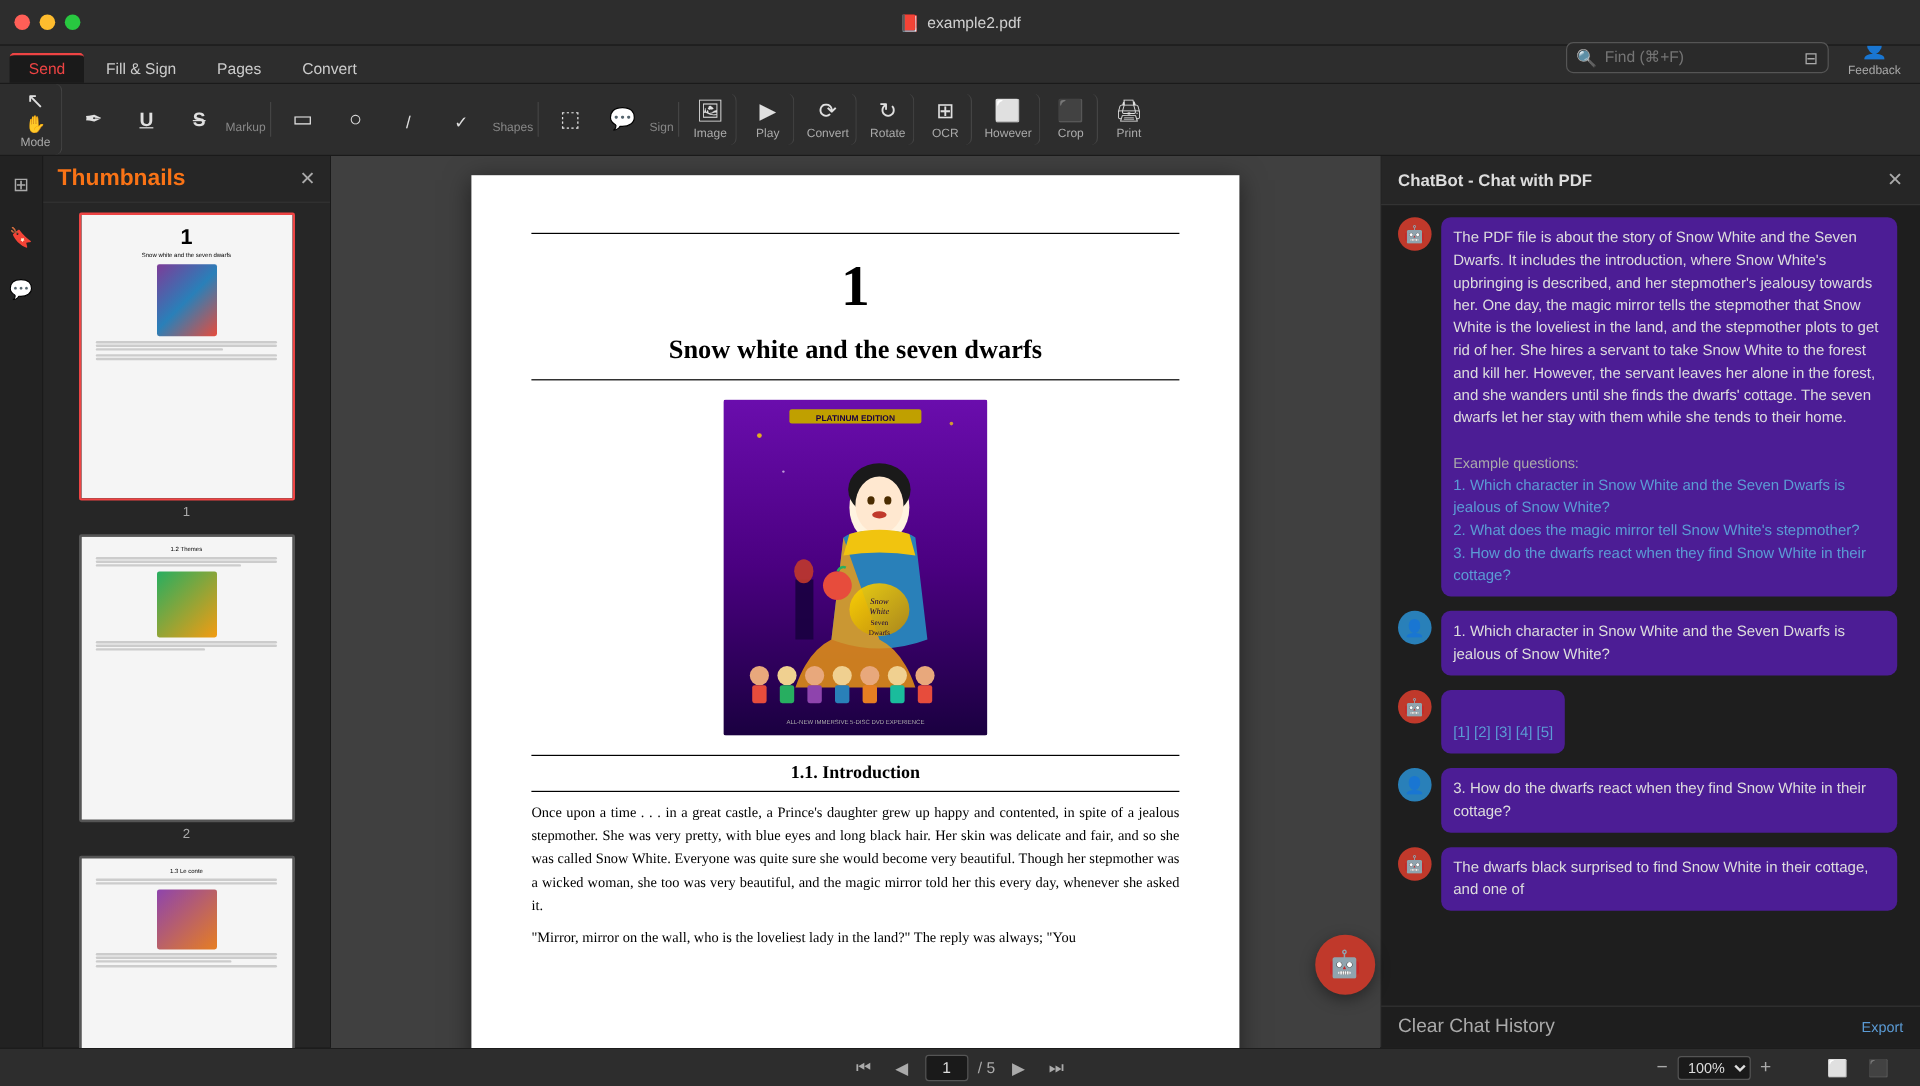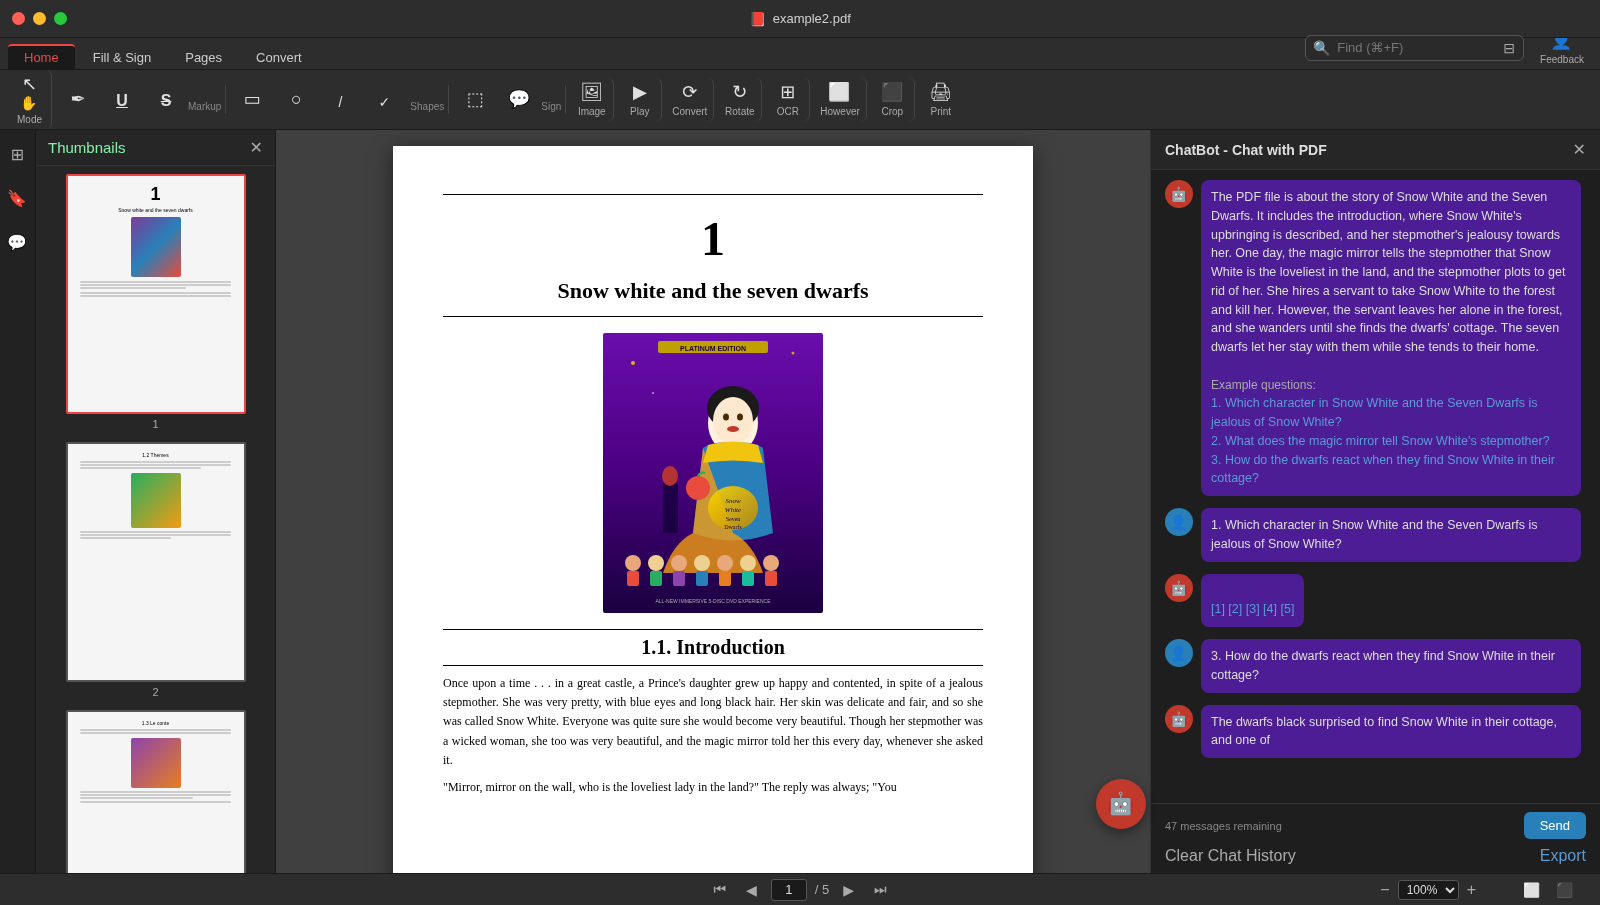--- a/index.html
+++ b/index.html
@@ -110,23 +110,23 @@
       flex-shrink: 0;
     }
     .sidebar-header {
       display: flex;
       align-items: center;
       justify-content: space-between;
       padding: 8px 12px;
       border-bottom: 1px solid #333;
     }
     .sidebar-title {
-      font-size: 15px;
-      color: #86efac;
-      font-weight: 400;
+      font-size: 19px;
+      color: #f97316;
+      font-weight: 700;
     }
     .sidebar-close {
       color: #aaa;
       cursor: pointer;
       font-size: 16px;
     }
     .sidebar-icon-btn {
       width: 32px; height: 32px;
       display: flex; align-items: center; justify-content: center;
       color: #aaa;
@@ -238,21 +238,21 @@
     .pdf-chapter-title {
       font-size: 22px;
       font-weight: bold;
       text-align: center;
       color: #000;
       margin: 12px 0 16px 0;
       border-bottom: 1.5px solid #000;
       padding-bottom: 12px;
     }
     .pdf-section-title {
-      font-size: 20px;
+      font-size: 15px;
       font-weight: bold;
       text-align: center;
       color: #000;
       margin: 16px 0 8px 0;
       border-top: 1.5px solid #000;
       border-bottom: 1.5px solid #000;
       padding: 6px 0;
     }
     .pdf-body-text {
       font-size: 12px;
@@ -424,21 +424,21 @@
       align-items: center;
     }
     .chat-clear-btn {
       font-size: 16px;
       color: #aaa;
       cursor: pointer;
       background: none;
       border: none;
     }
     .chat-export-btn {
-      font-size: 16px;
+      font-size: 12px;
       color: #5b9bd5;
       cursor: pointer;
       background: none;
       border: none;
     }
 
     
     .fab-btn {
       position: absolute;
       bottom: 48px;
@@ -503,21 +503,21 @@
     <div class="traffic-light tl-yellow"></div>
     <div class="traffic-light tl-green"></div>
   </div>
   <div class="title-bar-text">
     <span class="pdf-icon">📕</span>
     <span>example2.pdf</span>
   </div>
 </div>
 
 <div class="tab-row">
-  <div class="tab-item active">Home</div>
+  <div class="tab-item active">Send</div>
   <div class="tab-item">Fill &amp; Sign</div>
   <div class="tab-item">Pages</div>
   <div class="tab-item">Convert</div>
 
   <div style="margin-left:auto; display:flex; align-items:center; gap:8px;">
     <div class="find-bar" style="position:static;">
       <span class="find-icon">🔍</span>
       <input class="find-input" placeholder="Find (⌘+F)" style="">
       <span class="find-filter">⊟</span>
     </div>
@@ -814,24 +814,20 @@
         <div class="chat-avatar avatar-user">👤</div>
         <div class="chat-bubble">3. How do the dwarfs react when they find Snow White in their cottage?</div>
       </div>
 
       <div class="chat-msg">
         <div class="chat-avatar avatar-ai">🤖</div>
         <div class="chat-bubble">The dwarfs black surprised to find Snow White in their cottage, and one of</div>
       </div>
     </div>
     <div class="chat-footer">
-      <div class="chat-bottom-actions">
-        <span class="chat-remaining">47 messages remaining</span>
-        <button class="chat-send-btn">Send</button>
-      </div>
       <div style="display:flex; justify-content:space-between; align-items:center;">
         <button class="chat-clear-btn">Clear Chat History</button>
         <button class="chat-export-btn">Export</button>
       </div>
     </div>
   </div>
 
 </div>
 
 <div class="bottom-bar">

